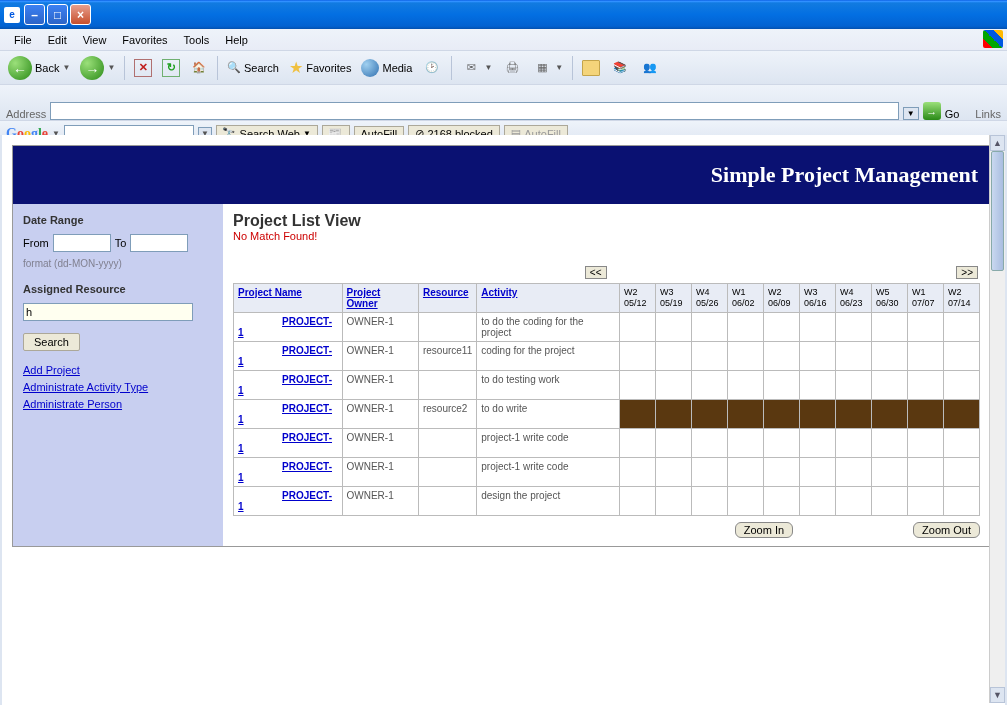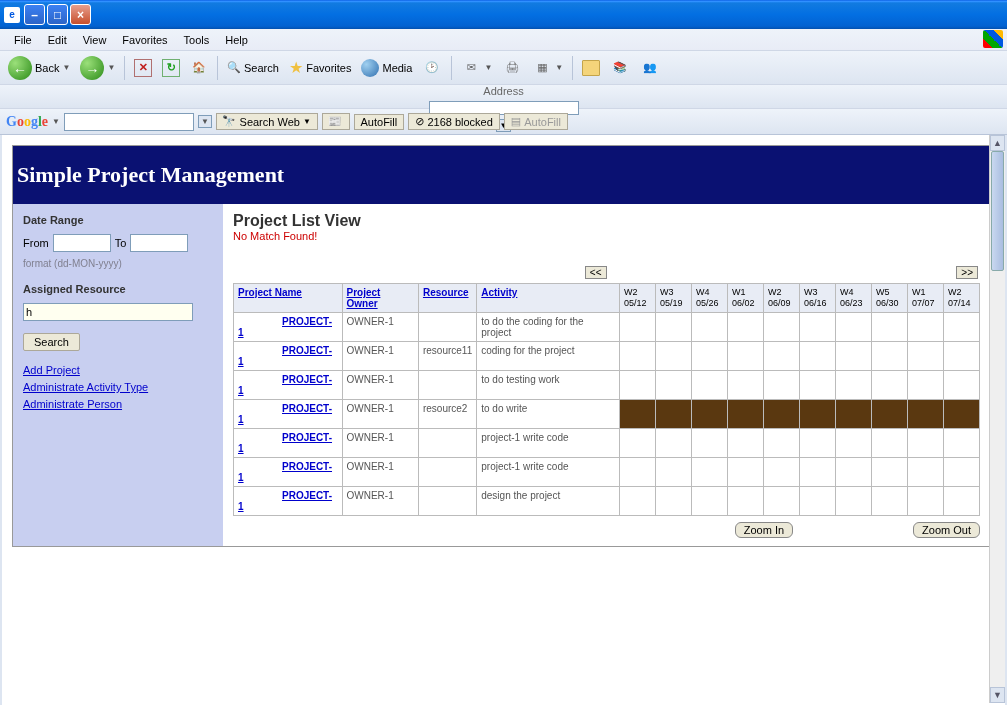--- a/index.html
+++ b/index.html
@@ -23,39 +23,39 @@
   .green { background: radial-gradient(circle at 30% 30%, #9be07a, #2a8a17); }
   .red-x { width:18px;height:18px; border:1px solid #b07070; display:inline-flex;align-items:center;justify-content:center;color:#c02020;font-weight:bold;}
   .grn-r { width:18px;height:18px; border:1px solid #70b070; display:inline-flex;align-items:center;justify-content:center;color:#20a020;font-weight:bold;}
   .home-i { width:18px;height:18px; display:inline-flex;align-items:center;justify-content:center;}
   .sep { width:1px; height:24px; background:#b8c4d8; margin:0 3px;}
   .star { color:#f0c040; font-size:16px;}
   .globe { width:18px;height:18px;border-radius:50%;background:radial-gradient(circle at 30% 30%,#a0d0f0,#3070b0);display:inline-block;}
   .smallbtn{width:20px;height:20px;display:inline-flex;align-items:center;justify-content:center;color:#666;}
   .folder-i{width:18px;height:16px;background:#f4d47a;border:1px solid #c4a44a;border-radius:1px;display:inline-block;}
   
-  .addressbar { background: linear-gradient(to bottom,#eef3fa,#dde5f1); height: 24px; display: flex; align-items: center; padding: 0 6px; border-bottom: 1px solid #cfd7e6; gap: 4px; flex-direction: column; }
+  .addressbar { background: linear-gradient(to bottom,#eef3fa,#dde5f1); height: 36px; display: flex; align-items: flex-end; padding: 0 6px; border-bottom: 1px solid #cfd7e6; gap: 4px; }
   .addressbar label { color: #666; }
   .addressbar input { flex: 1; height: 18px; border: 1px solid #7f9db9; padding: 0 3px; font-size: 11px; }
   .go-btn { background: linear-gradient(to bottom,#9be07a,#2a8a17); color: white; width: 18px; height: 18px; border-radius: 3px; display: inline-flex; align-items: center; justify-content: center; font-size:11px;}
   
   .googlebar { background: linear-gradient(to bottom,#eef3fa,#dde5f1); height: 26px; display: flex; align-items: center; padding: 0 6px; border-bottom: 1px solid #b8c4d8; gap: 4px; }
   .google-logo { font-family: Georgia, serif; font-size: 14px; font-weight: bold; }
   .google-logo .b{color:#4285f4}.google-logo .r{color:#ea4335}.google-logo .y{color:#fbbc05}.google-logo .g{color:#34a853}
   .googlebar input { width: 130px; height: 18px; border: 1px solid #7f9db9; padding: 0 3px; font-size: 11px; }
   .gbtn { background:#ece9d8; border:1px solid #aca899; padding:1px 6px; font-size:11px; display:inline-flex;align-items:center;gap:3px;}
   
   
   .viewport { position: absolute; top: 135px; left: 0; right: 0; bottom: 0; background: white; overflow: auto; border-left:2px solid #dde5f1; border-right:2px solid #dde5f1;}
   .scroll-v { position:absolute; top:135px; right:2px; bottom:2px; width:16px; background:#efefef; border-left:1px solid #ccc;}
   .scroll-thumb{position:absolute;top:16px;left:1px;right:1px;height:120px;background:linear-gradient(to right,#c9d8f0,#a9bde0);border:1px solid #8aa;border-radius:2px;}
   .scroll-arr{position:absolute;left:0;right:0;height:16px;background:#dde5f1;border:1px solid #b8c4d8;display:flex;align-items:center;justify-content:center;font-size:9px;color:#556;}
   
   .page { margin: 10px 14px 10px 10px; border: 1px solid #999; }
-  .page-header { background: #0a1172; color: white; text-align: left; padding: 16px 4px; }
+  .page-header { background: #0a1172; color: white; text-align: right; padding: 16px 12px; }
   .page-header .line { font-family: Georgia, 'Times New Roman', serif; font-size: 22px; font-weight: bold; }
   
   .page-body { display: flex; }
   .sidebar { width: 210px; background: #c8cff0; padding: 10px; font-size: 11px; }
   .sidebar .sec-title { font-weight: bold; color: #333; margin-bottom: 8px; }
   .sidebar .row { display: flex; align-items: center; gap: 4px; margin-bottom: 6px; }
   .sidebar input[type=text] { border: 1px solid #7f9db9; height: 18px; padding: 0 2px; font-size: 11px; }
   .sidebar .fmt { color: #808090; font-size: 10px; margin-bottom: 14px; }
   .sidebar .wide-input { width: 170px; background:#fffff0; }
   .sidebar button { background: #ece9d8; border: 1px solid #aca899; padding: 2px 10px; font-size: 11px; margin: 12px 0 8px 0; border-radius:2px;}

